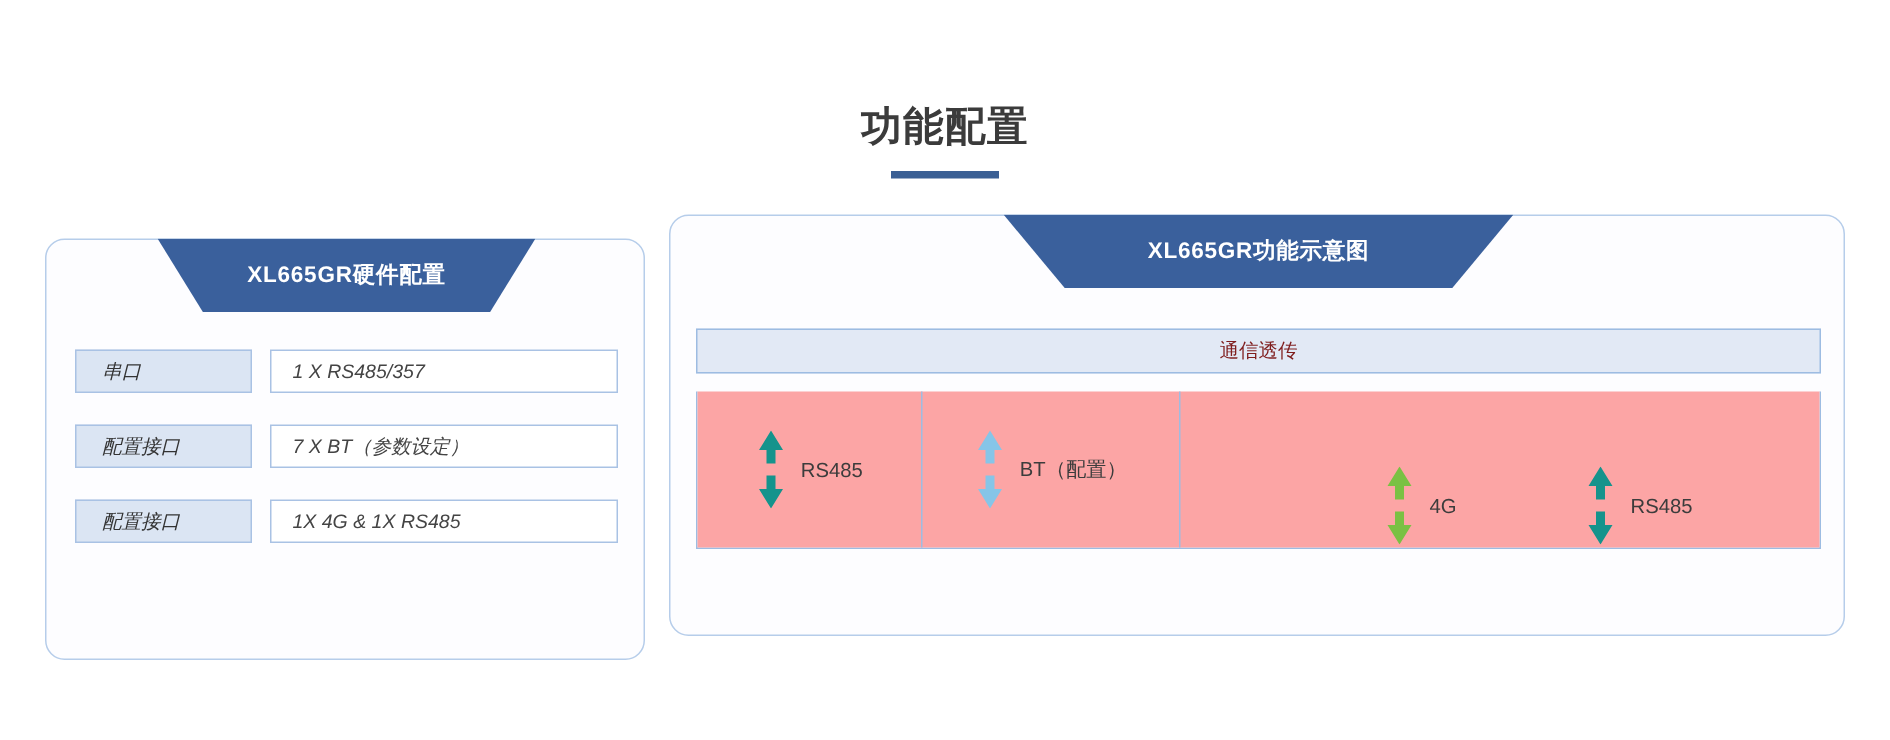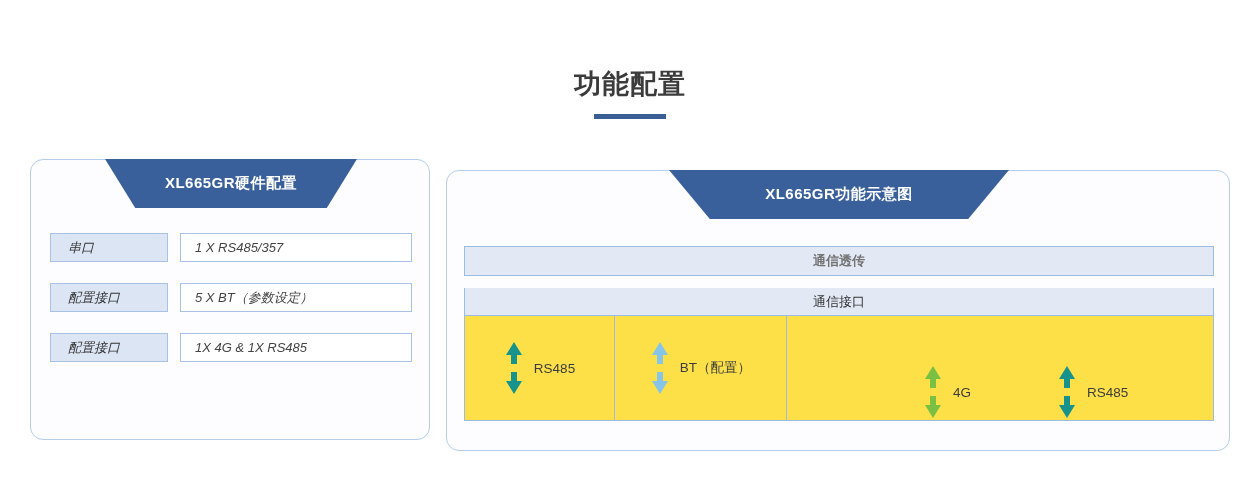--- a/index.html
+++ b/index.html
@@ -26,21 +26,21 @@
   }
 
   
   .panel {
     position: absolute;
     background: #fdfdff;
     border: 1px solid #b6cdea;
     border-radius: 13px;
   }
   .panel-left  { left: 30px;  top: 159px; width: 400px; height: 281px; }
-  .panel-right { left: 446px; top: 170px; width: 784px; height: 281px; }
+  .panel-right { left: 446px; top: 143px; width: 784px; height: 281px; }
 
   
   .banner {
     position: absolute; top: -1px;
     height: 49px;
     background: #3a609c;
     color: #ffffff;
     display: flex; align-items: center; justify-content: center;
     font-size: 15px; font-weight: 700; letter-spacing: .5px;
     clip-path: polygon(0 0, 100% 0, 88% 100%, 12% 100%);
@@ -78,33 +78,33 @@
   
   .diagram {
     position: absolute; left: 17px; top: 75px;
     width: 750px;
   }
   .bar {
     height: 30px;
     background: #e2e9f5;
     border: 1px solid #9dbce2;
     display: flex; align-items: center; justify-content: center;
-    font-size: 13px; color: #737373; font-weight: bold;
+    font-size: 13px; color: #7f1d1d;
   }
   .bar-spacer { height: 12px; }
   .iface-group { border: 1px solid #9dbce2; border-top: none; }
   .iface-head {
     height: 28px;
     background: #e2e9f5;
     border-bottom: 1px solid #9dbce2;
     display: flex; align-items: center; justify-content: center;
     font-size: 13px; color: #333333;
   }
   .iface-cells {
-    display: flex; height: 104px; background: #fde047;
+    display: flex; height: 104px; background: #fca5a5;
   }
   .cell {
     display: flex; align-items: center;
     border-right: 1px solid #9dbce2;
     height: 100%;
   }
   .cell:last-child { border-right: none; margin-top: 24px; }
   .cell-rs485 { width: 150px; justify-content: center; }
   .cell-bt    { width: 172px; justify-content: center; }
   .cell-wide  { flex: 1; justify-content: flex-start; padding-left: 136px; gap: 86px; }
@@ -129,42 +129,41 @@
 
     <div class="spec-rows">
 
       <div class="spec-row">
         <div class="spec-label">串口</div>
         <div class="spec-value sep">1 X RS485/357</div>
       </div>
 
       <div class="spec-row">
         <div class="spec-label">配置接口</div>
-        <div class="spec-value sep">5 X BT（参数设定）</div>
+        <div class="spec-value sep">7 X BT（参数设定）</div>
       </div>
 
       <div class="spec-row">
         <div class="spec-label">配置接口</div>
         <div class="spec-value sep">1X 4G &amp; 1X RS485</div>
       </div>
 
     </div>
   </div>
 
   <div class="panel panel-right">
     <div class="banner banner-right">XL665GR功能示意图</div>
 
     <div class="diagram">
 
       <div class="bar">通信透传</div>
 
       <div class="bar-spacer"></div>
 
       <div class="iface-group">
-        <div class="iface-head">通信接口</div>
 
         <div class="iface-cells">
 
           <div class="cell cell-rs485">
             <div class="port">
               <svg class="arrow" viewBox="0 0 20 52">
                 <path d="M10 0 L18 13 L13 13 L13 22 L7 22 L7 13 L2 13 Z" fill="#15938c"></path>
                 <path d="M10 52 L18 39 L13 39 L13 30 L7 30 L7 39 L2 39 Z" fill="#15938c"></path>
               </svg>
               <span class="port-label">RS485</span>

